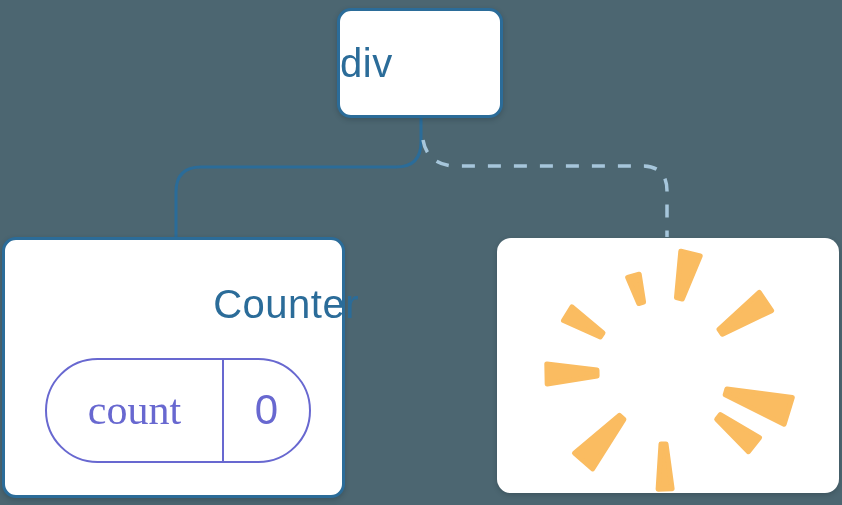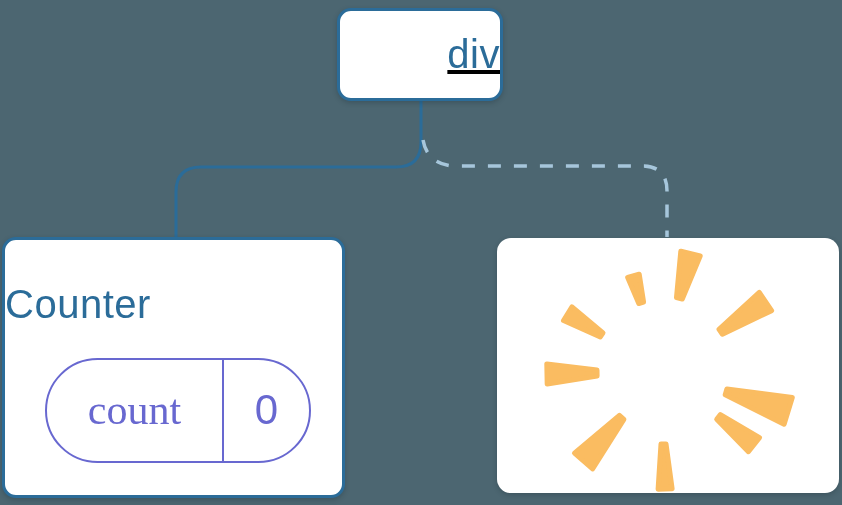--- a/index.html
+++ b/index.html
@@ -43,38 +43,38 @@
   }
   .node {
     position: absolute;
     background: var(--node-fill);
     border-radius: 14px;
     box-shadow: 0 2px 5px rgba(20, 35, 45, 0.25);
   }
   .node.bordered { border: 3px solid var(--accent-blue); }
   .node-div {
     left: 337px; top: 8px;
-    width: 166px; height: 93px;
-    display: flex; align-items: center; justify-content: flex-end; text-decoration: underline;
+    width: 166px; height: 110px;
+    display: flex; align-items: center; justify-content: flex-start;
   }
   .node-div .node-label {
     color: var(--accent-blue);
     font-size: 40px;
     font-weight: 500;
     letter-spacing: 0.5px;
   }
   .node-counter {
     left: 2px; top: 237px;
     width: 343px; height: 261px;
   }
   .counter-title {
     position: absolute;
-    left: 0; top: 42px;
+    left: 17px; top: 42px;
     width: 100%;
-    text-align: left;
+    text-align: right;
     color: var(--accent-blue);
     font-size: 40px;
     font-weight: 500;
     letter-spacing: 0.5px;
   }
   .state-badge {
     position: absolute;
     left: 40px; top: 118px;
     width: 266px; height: 105px;
     border: 2.5px solid var(--state-purple);

